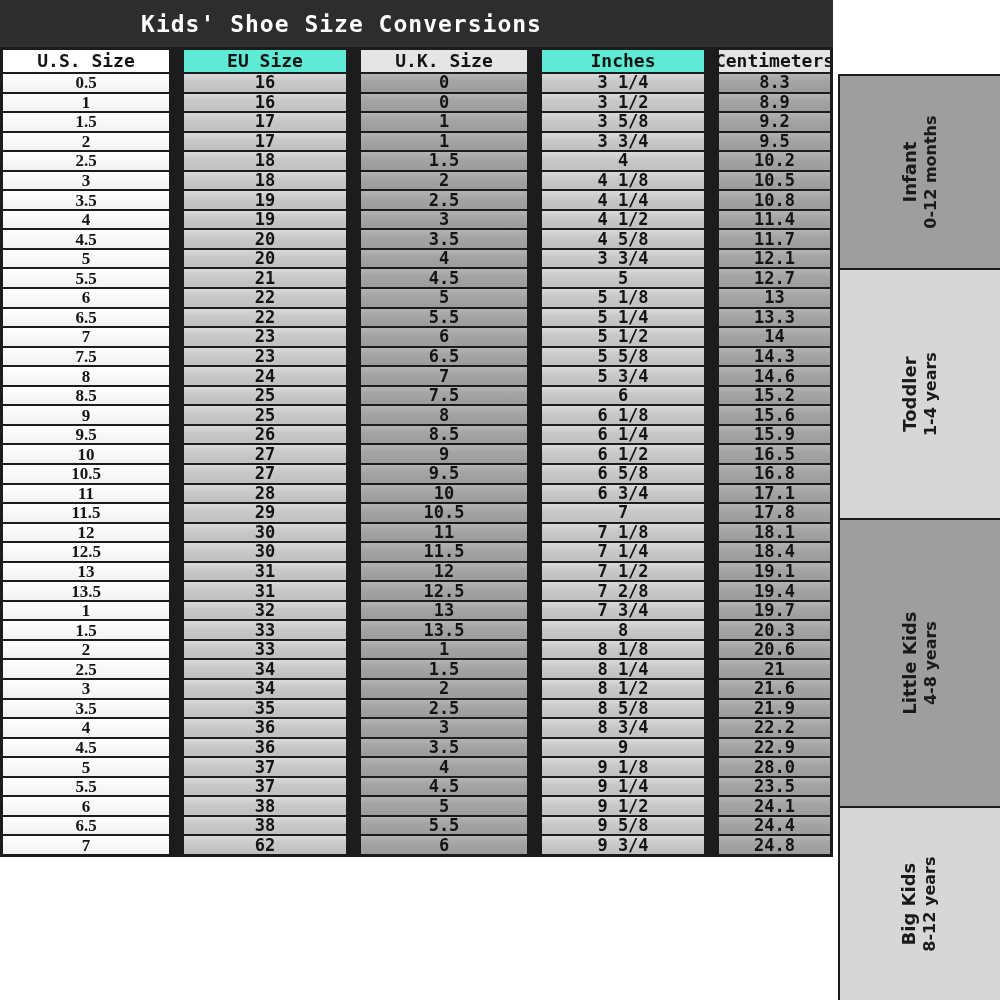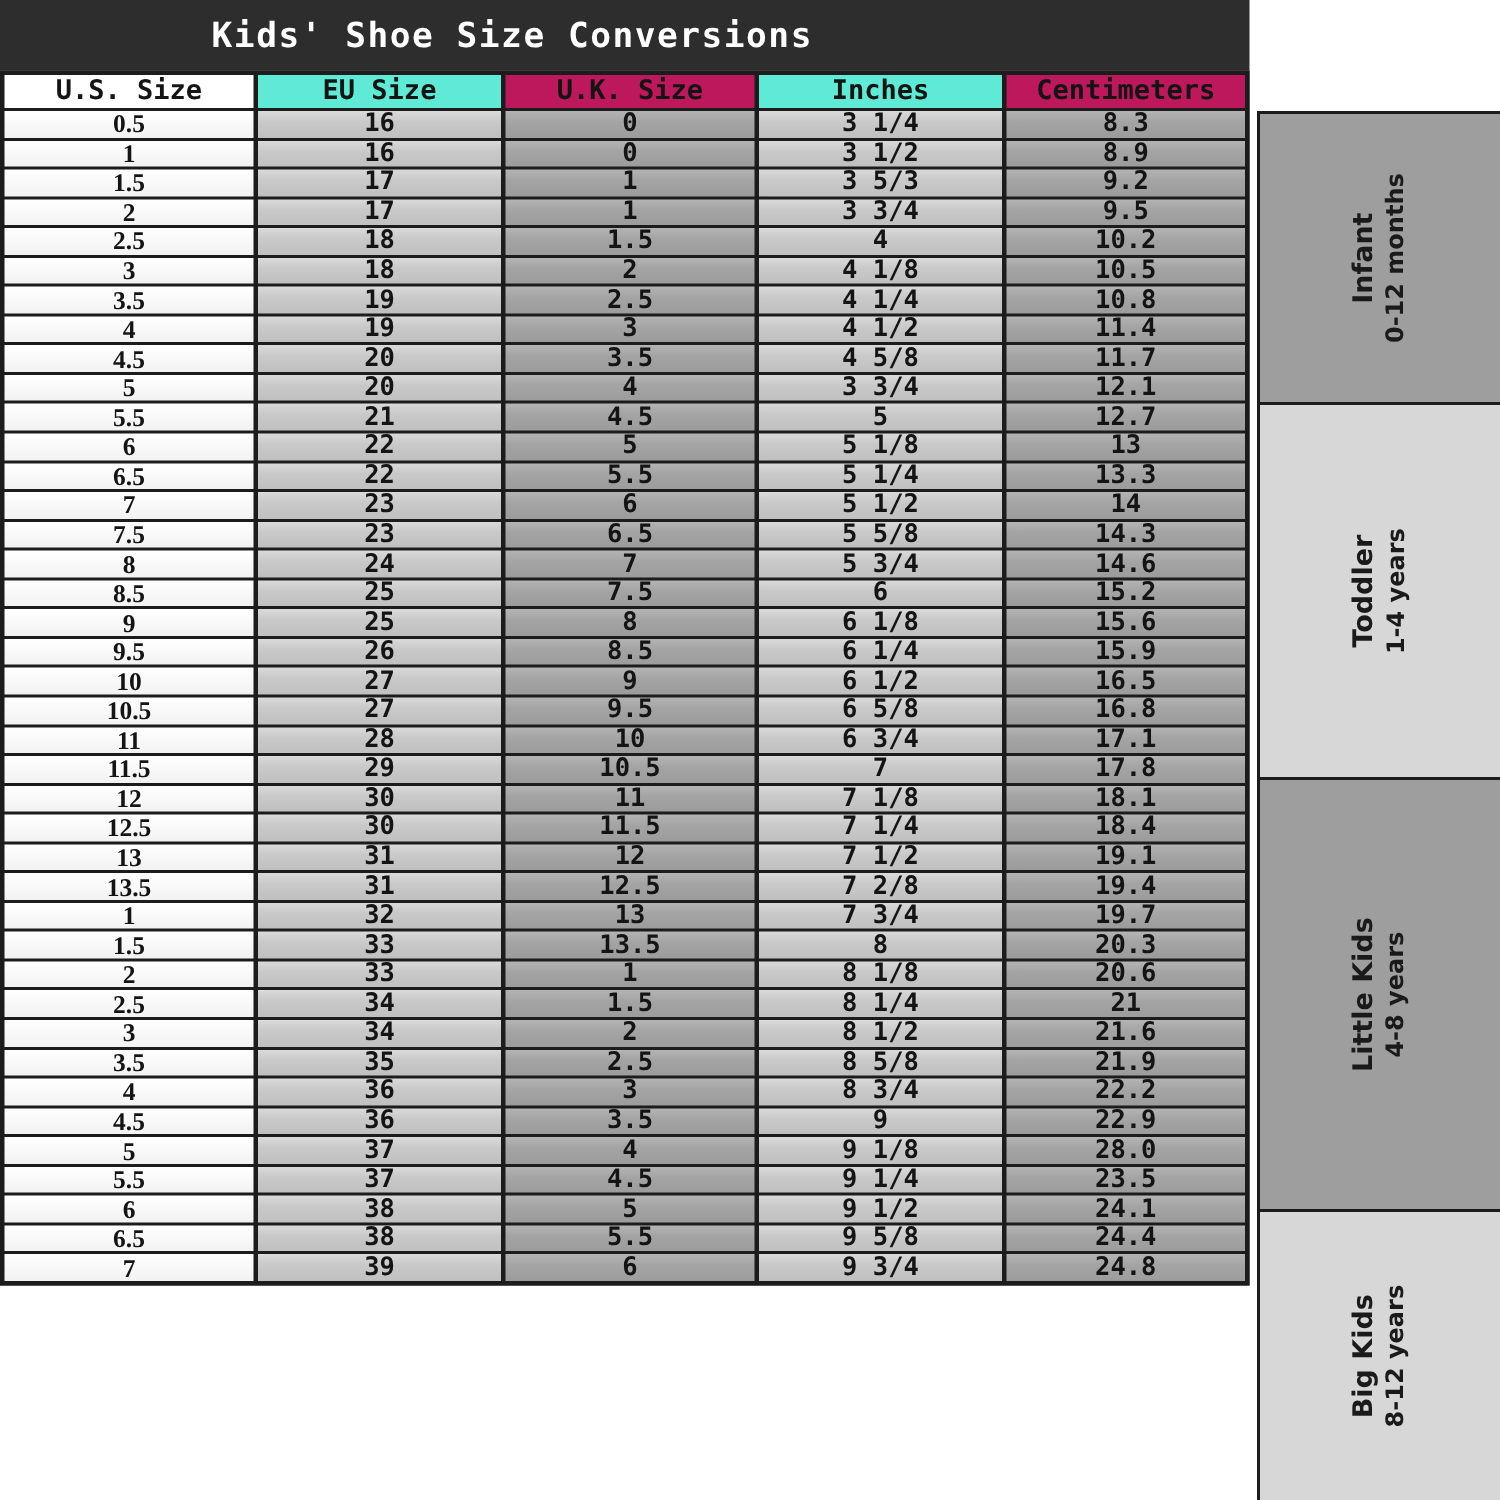--- a/index.html
+++ b/index.html
@@ -19,33 +19,33 @@
     letter-spacing:1px; font-family:"DejaVu Sans Mono", monospace;
   }
   
   .size-table {
     position:absolute; left:0; top:47px; width:833px; height:810px;
     box-sizing:border-box; border:3px solid var(--grid-line, #1c1c1c);
     background:var(--grid-line, #1c1c1c);
     display:grid;
     grid-template-columns:166px 162px 166px 162px 1fr;
     grid-template-rows:22px repeat(40, 1fr);
-    gap:2px 3px;
+    gap:2px 15px;
     text-align:right;
   }
   .hcell, .cell {
     display:flex; align-items:center; justify-content:center;
     font-weight:bold; color:#141414; line-height:1;
     overflow:hidden; white-space:nowrap;
   }
   .hcell { font-size:18px; }
   .cell  { font-size:17px; }
   .h0 { background:#ffffff; }
   .h1, .h3 { background:#5eead4; }
-  .h2, .h4 { background:#be185d; }
+  .h2, .h4 { background:#e5e5e5; }
   .col-0 { background:linear-gradient(180deg, #ffffff 0%, #f2f2f2 100%);font-family:Liberation Serif, serif; }
   .col-1, .col-3 {
     background:linear-gradient(180deg, #dadada 0%, #c9c9c9 40%, #c0c0c0 100%);
   }
   .col-2, .col-4 {
     background:linear-gradient(180deg, #b4b4b4 0%, #a4a4a4 40%, #9c9c9c 100%);
   }
   
   .age-sidebar {
     position:absolute; left:838px; top:74px; bottom:0; width:162px;
@@ -89,21 +89,21 @@
       <div class="cell col-3">3 1/4</div>
       <div class="cell col-4">8.3</div>
       <div class="cell col-0">1</div>
       <div class="cell col-1">16</div>
       <div class="cell col-2">0</div>
       <div class="cell col-3">3 1/2</div>
       <div class="cell col-4">8.9</div>
       <div class="cell col-0">1.5</div>
       <div class="cell col-1">17</div>
       <div class="cell col-2">1</div>
-      <div class="cell col-3">3 5/3</div>
+      <div class="cell col-3">3 5/8</div>
       <div class="cell col-4">9.2</div>
       <div class="cell col-0">2</div>
       <div class="cell col-1">17</div>
       <div class="cell col-2">1</div>
       <div class="cell col-3">3 3/4</div>
       <div class="cell col-4">9.5</div>
       <div class="cell col-0">2.5</div>
       <div class="cell col-1">18</div>
       <div class="cell col-2">1.5</div>
       <div class="cell col-3">4</div>
@@ -272,21 +272,21 @@
       <div class="cell col-1">38</div>
       <div class="cell col-2">5</div>
       <div class="cell col-3">9 1/2</div>
       <div class="cell col-4">24.1</div>
       <div class="cell col-0">6.5</div>
       <div class="cell col-1">38</div>
       <div class="cell col-2">5.5</div>
       <div class="cell col-3">9 5/8</div>
       <div class="cell col-4">24.4</div>
       <div class="cell col-0">7</div>
-      <div class="cell col-1">39</div>
+      <div class="cell col-1">62</div>
       <div class="cell col-2">6</div>
       <div class="cell col-3">9 3/4</div>
       <div class="cell col-4">24.8</div>
     </div>
 
   <div class="age-sidebar">
 
   <div class="side-group dark" style="flex-grow: 8;">
         <div class="side-label">
           <div class="g-name">Infant</div>

